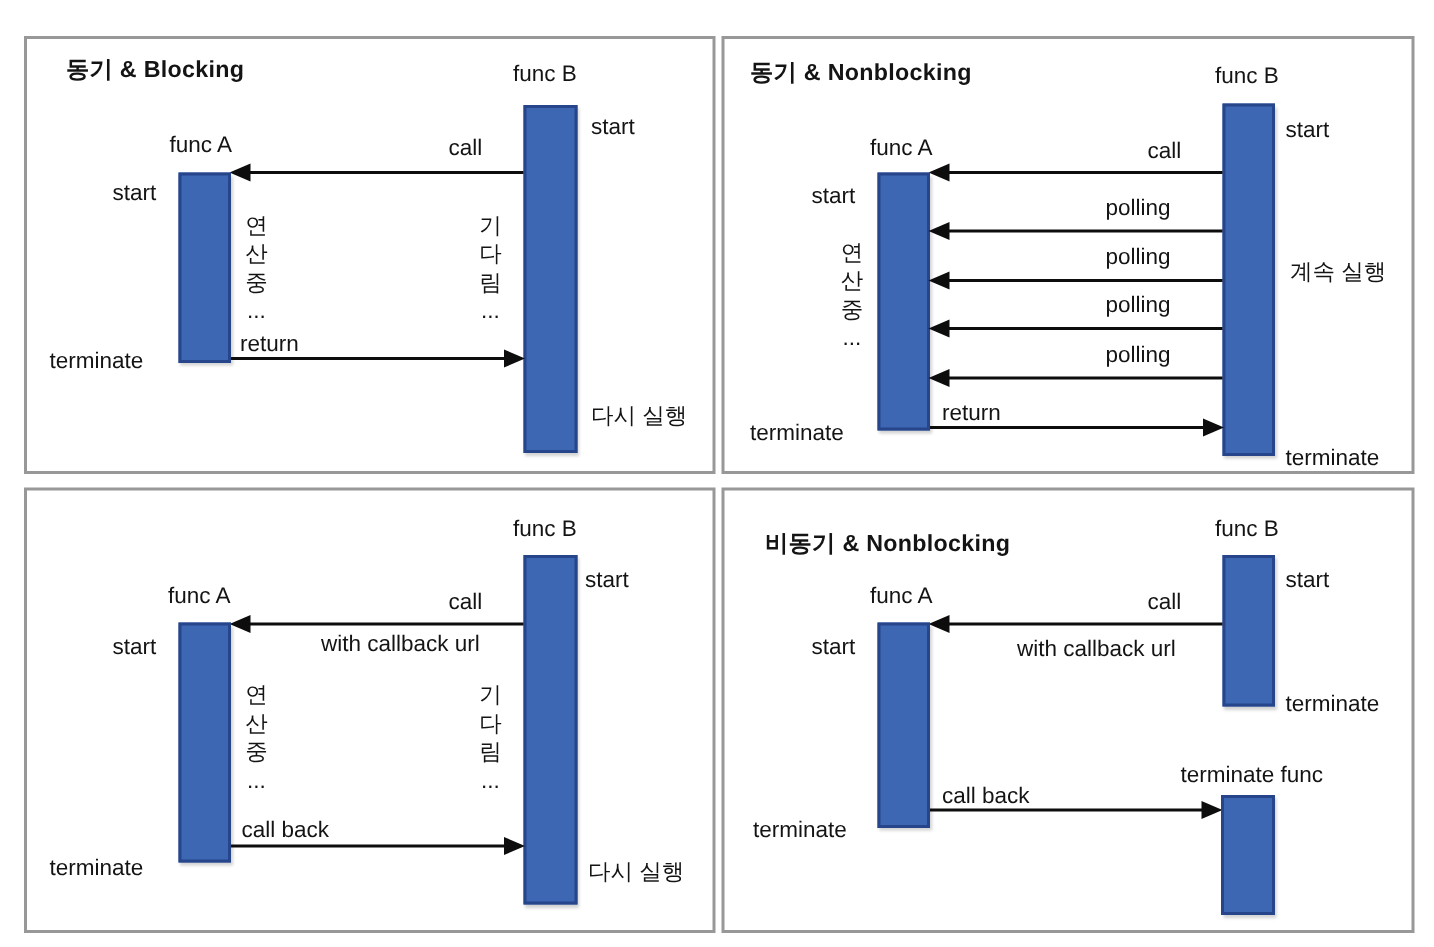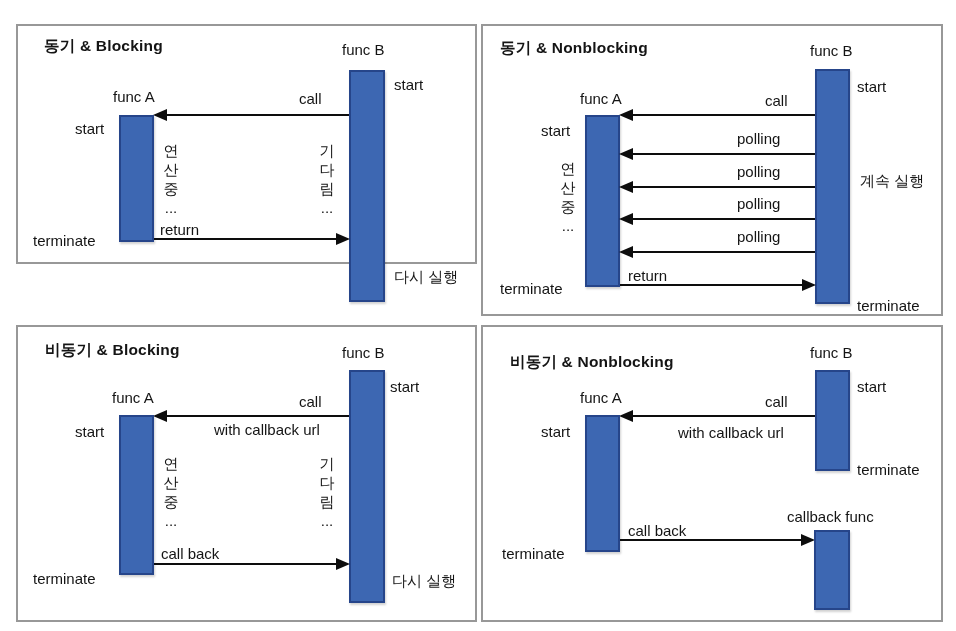--- a/index.html
+++ b/index.html
@@ -30,21 +30,21 @@
   .arrow.dir-left .head{left:-1px;border-right:14px solid #0d0d0d;}
   .arrow.dir-left .line{left:8px;}
   .arrow.dir-right .head{right:-1px;border-left:14px solid #0d0d0d;}
   .arrow.dir-right .line{right:8px;}
 </style>
 </head>
 <body>
 
 <div id="stage">
 
-  <div class="panel" style="left:16px;top:24px;width:461px;height:240px">
+  <div class="panel" style="left:16px;top:24px;width:461px;height:292px">
     <div class="title" style="left:26px;top:10px">동기 &amp; Blocking</div>
 
     <div class="lbl" style="left:324px;top:15px">func B</div>
     <div class="bar" style="left:331px;top:44px;width:36px;height:232px"></div>
     <div class="lbl" style="left:376px;top:50px">start</div>
 
     <div class="lbl" style="left:95px;top:62px">func A</div>
     <div class="lbl" style="left:281px;top:64px">call</div>
     <div class="arrow dir-left" style="left:136px;top:83px;width:195px">
       <div class="line"></div>
@@ -124,21 +124,20 @@
     <div class="arrow dir-right" style="left:137px;top:253px;width:195px">
       <div class="line"></div>
       <div class="head"></div>
     </div>
 
     <div class="lbl" style="left:17px;top:254px">terminate</div>
     <div class="lbl" style="left:374px;top:271px">terminate</div>
   </div>
 
   <div class="panel" style="left:16px;top:325px;width:461px;height:297px">
-    <div class="title" style="left:27px;top:13px">비동기 &amp; Blocking</div>
 
     <div class="lbl" style="left:324px;top:17px">func B</div>
     <div class="bar" style="left:331px;top:43px;width:36px;height:233px"></div>
     <div class="lbl" style="left:372px;top:51px">start</div>
 
     <div class="lbl" style="left:94px;top:62px">func A</div>
     <div class="lbl" style="left:281px;top:66px">call</div>
     <div class="arrow dir-left" style="left:136px;top:83px;width:195px">
       <div class="line"></div>
       <div class="head"></div>
@@ -185,19 +184,19 @@
 
     <div class="bar" style="left:102px;top:88px;width:35px;height:137px"></div>
     <div class="lbl" style="left:58px;top:96px">start</div>
 
     <div class="lbl" style="left:145px;top:195px">call back</div>
     <div class="arrow dir-right" style="left:137px;top:207px;width:194px">
       <div class="line"></div>
       <div class="head"></div>
     </div>
 
-    <div class="lbl" style="left:304px;top:181px">callback func</div>
+    <div class="lbl" style="left:304px;top:181px">terminate func</div>
     <div class="bar" style="left:331px;top:203px;width:36px;height:80px"></div>
 
     <div class="lbl" style="left:19px;top:218px">terminate</div>
   </div>
 
 </div>
 
 </body></html>

